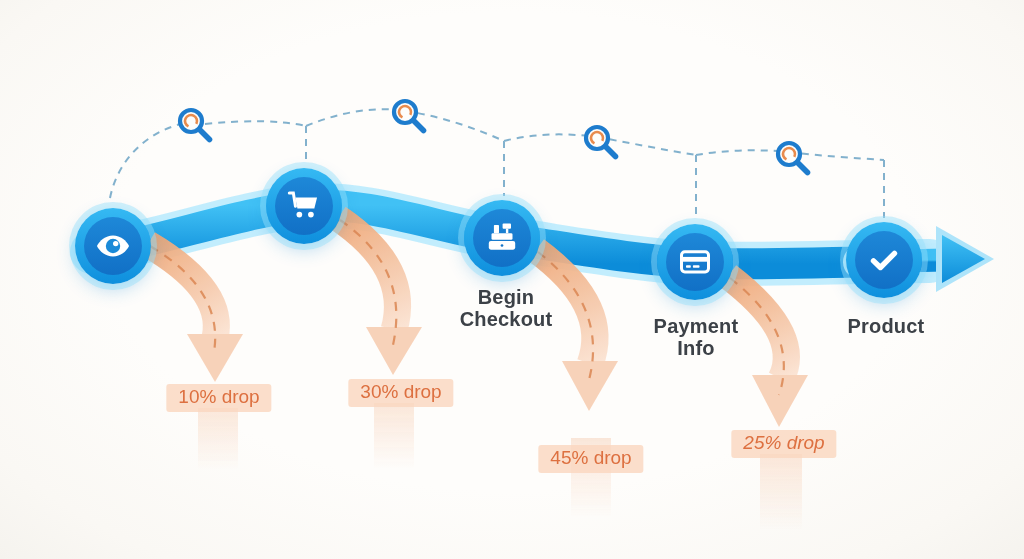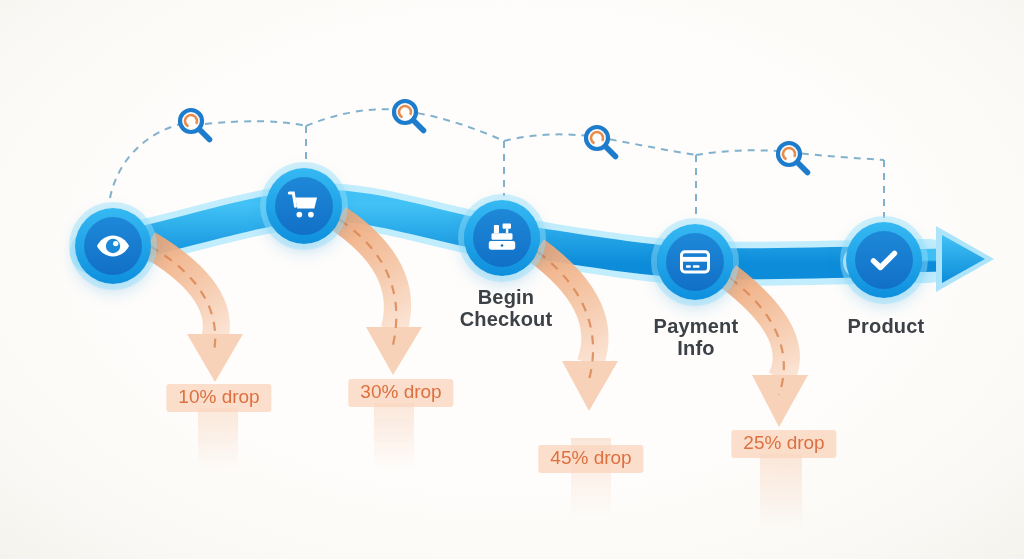--- a/index.html
+++ b/index.html
@@ -184,15 +184,15 @@
 
   <div class="stage-label" style="left:696px;top:315px;">Payment
 Info</div>
   <div class="stage-label" style="left:506px;top:286px;">Begin
 Checkout</div>
   <div class="stage-label" style="left:886px;top:315px;">Product</div>
 
   <div class="drop-label" style="left:219px;top:384px;">10% drop</div>
   <div class="drop-label" style="left:393px;top:379px;margin-left:8px;">30% drop</div>
   <div class="drop-label" style="left:591px;top:413px;margin-top:32px;">45% drop</div>
-  <div class="drop-label" style="left:784px;top:430px;">25% drop</div>
+  <div class="drop-label" style="left:784px;top:430px;font-style:italic;">25% drop</div>
 
 </div>
 
 </body></html>

